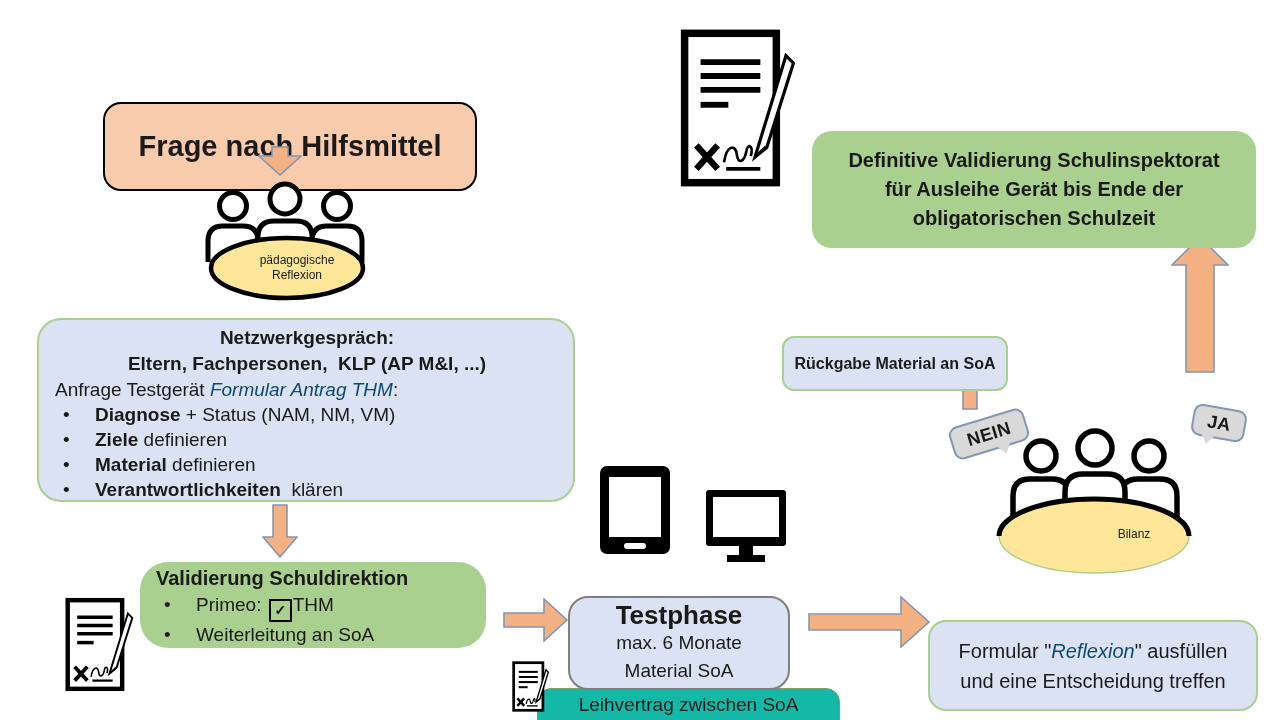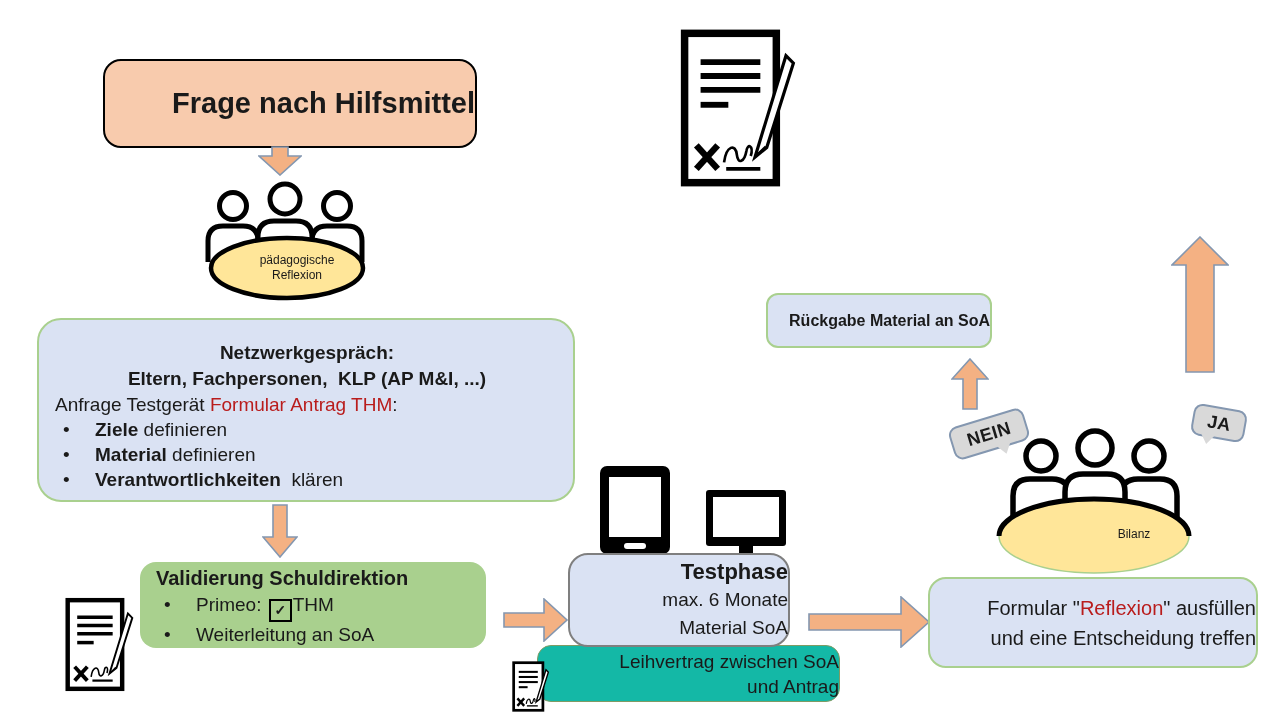--- a/index.html
+++ b/index.html
@@ -1,47 +1,47 @@
 <!DOCTYPE html>
 <html><head>
 <meta charset="utf-8">
 <style>
   html,body{margin:0;padding:0;background:#fff;}
   .canvas{position:relative;width:1280px;height:720px;background:#FFFFFF;overflow:hidden;
           font-family:"Liberation Sans",sans-serif;color:#1a1a1a;}
   .abs{position:absolute;box-sizing:border-box;}
-  .center{display:flex;flex-direction:column;align-items:flex-end;justify-content:center;text-align:center;}
+  .center{display:flex;flex-direction:column;align-items:center;justify-content:center;text-align:center;margin-top:43px;}
   .pre{white-space:pre-wrap;}
 
   
   .box-frage{left:103px;top:59px;width:374px;height:89px;background:#F8CBAD;border:2px solid #000;
              border-radius:18px;font-size:29px;font-weight:bold;}
   .box-netzwerk{left:37px;top:318px;width:538px;height:184px;background:#DAE2F3;border:2px solid #A9D08E;
-             border-radius:24px;font-size:19px;padding:20px 14px 0 16px;}
+             border-radius:24px;font-size:19px;padding:5px 14px 0 16px;}
   .nz-title{text-align:center;font-weight:bold;line-height:26px;}
   .nz-line{line-height:25px;}
   .bullet-row{display:flex;line-height:25px;}
   .bullet-row::before{content:"\2022";width:32px;flex:0 0 32px;text-align:left;padding-left:8px;}
   .box-validierung{left:140px;top:562px;width:346px;height:86px;background:#A9D08E;
-             border-radius:16px;font-size:19px;padding:3px 10px 0 16px;}
+             border-radius:28px;font-size:19px;padding:3px 10px 0 16px;}
   .vd-title{font-weight:bold;font-size:20px;line-height:27px;}
   .checkbox{display:inline-flex;width:19px;height:19px;border:2.5px solid #000;align-items:center;
             justify-content:center;font-weight:bold;font-size:14px;vertical-align:-4px;margin:0 1px 0 2px;background:transparent;}
   .box-testphase{left:568px;top:553px;width:222px;height:94px;background:#DAE2F3;border:2px solid #7F7F7F;
              border-radius:20px;font-size:19px;line-height:28px;z-index:3;}
-  .tp-title{font-weight:bold;font-size:22px;}
+  .tp-title{font-weight:bold;font-size:26px;}
   .box-leihvertrag{left:537px;top:645px;width:303px;height:57px;background:#14b8a6;border:1.5px solid #7F9B64;
              border-radius:14px;font-size:19px;line-height:25px;z-index:2;}
   .box-formular{left:928px;top:577px;width:330px;height:91px;background:#DAE2F3;border:2px solid #A9D08E;
              border-radius:18px;font-size:20px;line-height:30px;}
-  .box-rueckgabe{left:766px;top:293px;width:226px;height:55px;background:#DAE2F3;border:2px solid #A9D08E;
+  .box-rueckgabe{left:782px;top:293px;width:226px;height:55px;background:#DAE2F3;border:2px solid #A9D08E;
              border-radius:12px;font-size:16px;font-weight:bold;}
   .box-definitiv{left:812px;top:88px;width:444px;height:117px;background:#A9D08E;
              border-radius:20px;font-size:20px;font-weight:bold;line-height:29px;}
-  .red{color:#b91c1c;}
+  .red{color:#0c4a6e;font-style:italic;}
 
   
   .ellipse-label{font-size:12px;line-height:15px;text-align:center;}
 
   
   .arrow polygon{fill:#F4B183;stroke:#8497B0;stroke-width:1.6;}
 
   
   .bubble{background:#D9D9D9;border:2px solid #8497B0;border-radius:9px;display:flex;align-items:center;
           justify-content:center;font-weight:600;z-index:6;}
@@ -81,20 +81,23 @@
     <div>Reflexion</div>
   </div>
 
   <div class="abs box-netzwerk">
     <div class="nz-title">Netzwerkgespräch:</div>
     <div class="nz-title pre">Eltern, Fachpersonen,  KLP (AP M&amp;I, ...)</div>
     <div class="nz-line">
       <span class="pre">Anfrage Testgerät </span><span class="red pre">Formular Antrag THM</span><span class="pre">:</span>
     </div>
     <div class="bullet-row">
+      <span><b class="pre">Diagnose</b><span class="pre"> + Status (NAM, NM, VM)</span></span>
+    </div>
+    <div class="bullet-row">
       <span><b class="pre">Ziele</b><span class="pre"> definieren</span></span>
     </div>
     <div class="bullet-row">
       <span><b class="pre">Material</b><span class="pre"> definieren</span></span>
     </div>
     <div class="bullet-row">
       <span><b class="pre">Verantwortlichkeiten</b><span class="pre">  klären</span></span>
     </div>
   </div>
 
@@ -229,14 +232,19 @@
     <g stroke="#000" stroke-width="6">
         <line x1="16" y1="110" x2="36" y2="132"></line>
         <line x1="36" y1="110" x2="16" y2="132"></line>
       </g>
     <path d="M42,126 C44,110 53,108 54,119 C55,128 61,126 63,115 C64,108 70,110 67,120" fill="none" stroke="#000" stroke-width="2.5"></path>
     <line x1="44" y1="132" x2="76" y2="132" stroke="#000" stroke-width="3.5"></line>
     <polygon points="100,26 107,33 82,112 71,121" fill="#fff" stroke="#000" stroke-width="3"></polygon>
     <line x1="74" y1="118" x2="81" y2="111" stroke="#000" stroke-width="2"></line>
   </svg>
 
+  <div class="abs center box-definitiv">
+    <div style="white-space:nowrap;">Definitive Validierung Schulinspektorat</div>
+    <div style="white-space:nowrap;">für Ausleihe Gerät bis Ende der</div>
+    <div style="white-space:nowrap;">obligatorischen Schulzeit</div>
+  </div>
 
 </div>
 
 </body></html>

